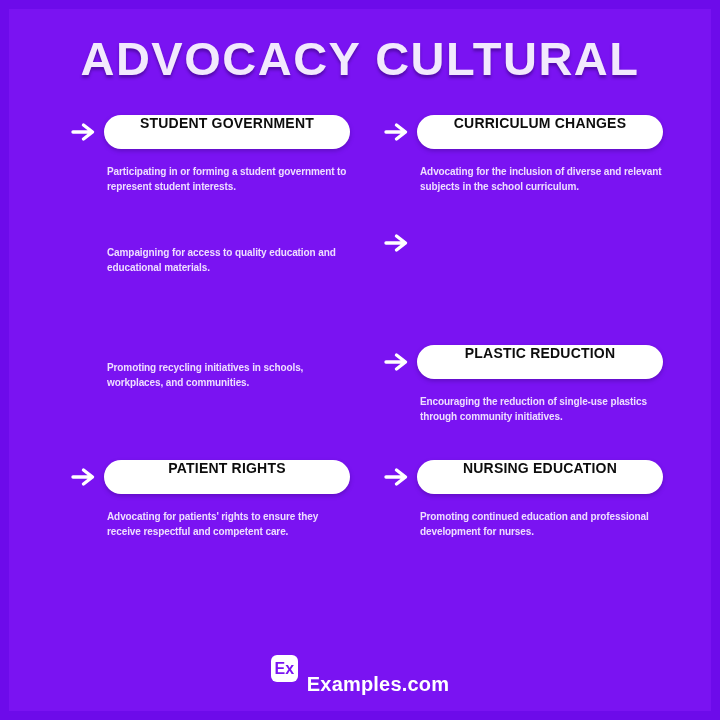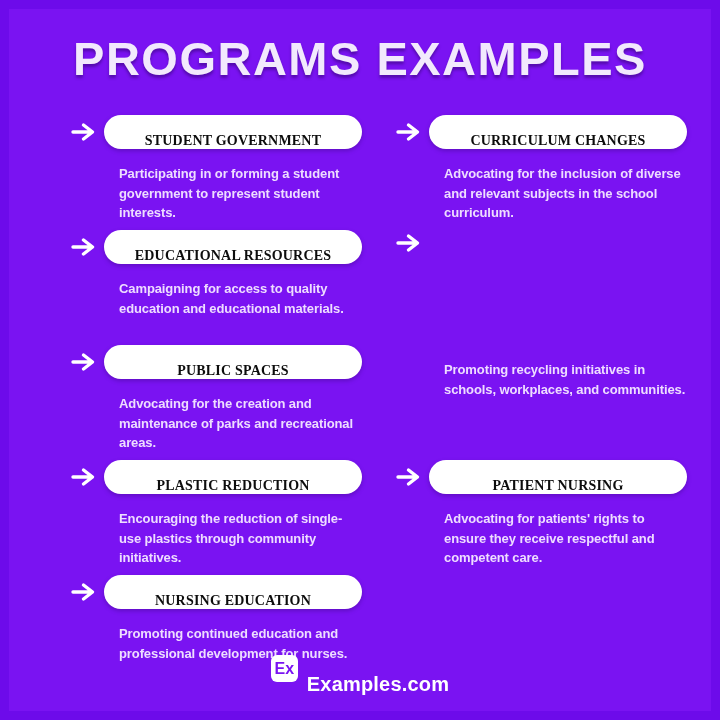--- a/index.html
+++ b/index.html
@@ -46,38 +46,38 @@
     justify-content: center;
   }
   .arrow svg { width: 26px; height: 22px; display: block; }
   .pill {
     flex: 1;
     height: 34px;
     background: #ffffff;
     border: none;
     border-radius: 17px;
     display: flex;
-    align-items: flex-end;
+    align-items: flex-start;
     justify-content: center;
     box-shadow: 0 2px 4px rgba(50, 0, 110, 0.35);
     cursor: pointer;
-    font-family: Liberation Serif, serif;
+    font-family: Liberation Sans, sans-serif;
   }
   .pill span {
     font-size: 14px;
     font-weight: bold;
     letter-spacing: 0.2px;
     color: #0d0d0d;
     white-space: nowrap;
   }
   .desc {
     margin-top: 15px;
-    margin-left: 48px;
+    margin-left: 36px;
     width: 243px;
-    font-size: 13px;
+    font-size: 10px;
     font-weight: bold;
     letter-spacing: -0.1px;
     line-height: 1.5;
     color: #eeddff;
   }
   .footer {
     position: absolute;
     left: 0;
     right: 0;
     bottom: 15px;
@@ -104,21 +104,21 @@
     color: #ffffff;
     letter-spacing: 0.2px;
     margin-top: 32px;
   }
 </style>
 </head>
 <body>
 
 <div class="poster">
 
-  <h1 class="title">PROGRAMS EXAMPLES</h1>
+  <h1 class="title">ADVOCACY CULTURAL</h1>
 
   <div class="grid">
 
     <div class="cell">
       <div class="pill-row">
         <span class="arrow">
           <svg viewBox="0 0 26 22">
               <path d="M2 11 H19 M12.5 4 L21.5 11 L12.5 18" fill="none" stroke="#ffffff" stroke-width="3.4" stroke-linecap="round" stroke-linejoin="round"></path>
             </svg>
         </span>
@@ -138,56 +138,33 @@
         </span>
         <button class="pill">
             <span>CURRICULUM CHANGES</span>
           </button>
       </div>
       <p class="desc">Advocating for the inclusion of diverse and relevant subjects in the school curriculum.</p>
     </div>
 
 
     <div class="cell">
-      <div class="pill-row">
-        <span class="arrow">
-          <svg viewBox="0 0 26 22">
-              <path d="M2 11 H19 M12.5 4 L21.5 11 L12.5 18" fill="none" stroke="#ffffff" stroke-width="3.4" stroke-linecap="round" stroke-linejoin="round"></path>
-            </svg>
-        </span>
-        <button class="pill">
-            <span>EDUCATIONAL RESOURCES</span>
-          </button>
-      </div>
       <p class="desc">Campaigning for access to quality education and educational materials.</p>
     </div>
 
     <div class="cell">
       <div class="pill-row">
         <span class="arrow">
           <svg viewBox="0 0 26 22">
               <path d="M2 11 H19 M12.5 4 L21.5 11 L12.5 18" fill="none" stroke="#ffffff" stroke-width="3.4" stroke-linecap="round" stroke-linejoin="round"></path>
             </svg>
         </span>
       </div>
     </div>
 
-    <div class="cell">
-      <div class="pill-row">
-        <span class="arrow">
-          <svg viewBox="0 0 26 22">
-              <path d="M2 11 H19 M12.5 4 L21.5 11 L12.5 18" fill="none" stroke="#ffffff" stroke-width="3.4" stroke-linecap="round" stroke-linejoin="round"></path>
-            </svg>
-        </span>
-        <button class="pill">
-            <span>PUBLIC SPACES</span>
-          </button>
-      </div>
-      <p class="desc">Advocating for the creation and maintenance of parks and recreational areas.</p>
-    </div>
 
     <div class="cell">
       <p class="desc">Promoting recycling initiatives in schools, workplaces, and communities.</p>
     </div>
 
     <div class="cell">
       <div class="pill-row">
         <span class="arrow">
           <svg viewBox="0 0 26 22">
               <path d="M2 11 H19 M12.5 4 L21.5 11 L12.5 18" fill="none" stroke="#ffffff" stroke-width="3.4" stroke-linecap="round" stroke-linejoin="round"></path>
@@ -201,21 +178,21 @@
     </div>
 
     <div class="cell">
       <div class="pill-row">
         <span class="arrow">
           <svg viewBox="0 0 26 22">
               <path d="M2 11 H19 M12.5 4 L21.5 11 L12.5 18" fill="none" stroke="#ffffff" stroke-width="3.4" stroke-linecap="round" stroke-linejoin="round"></path>
             </svg>
         </span>
         <button class="pill">
-            <span>PATIENT NURSING</span>
+            <span>PATIENT RIGHTS</span>
           </button>
       </div>
       <p class="desc">Advocating for patients' rights to ensure they receive respectful and competent care.</p>
     </div>
 
     <div class="cell">
       <div class="pill-row">
         <span class="arrow">
           <svg viewBox="0 0 26 22">
               <path d="M2 11 H19 M12.5 4 L21.5 11 L12.5 18" fill="none" stroke="#ffffff" stroke-width="3.4" stroke-linecap="round" stroke-linejoin="round"></path>

